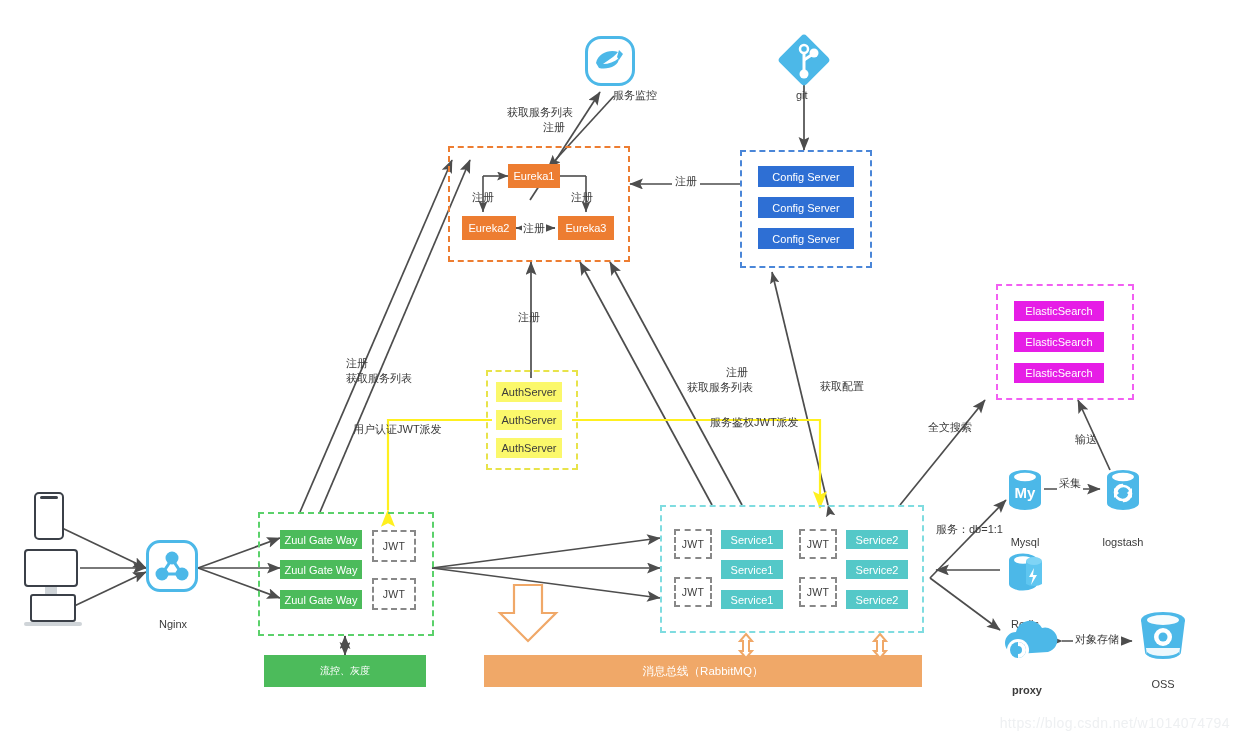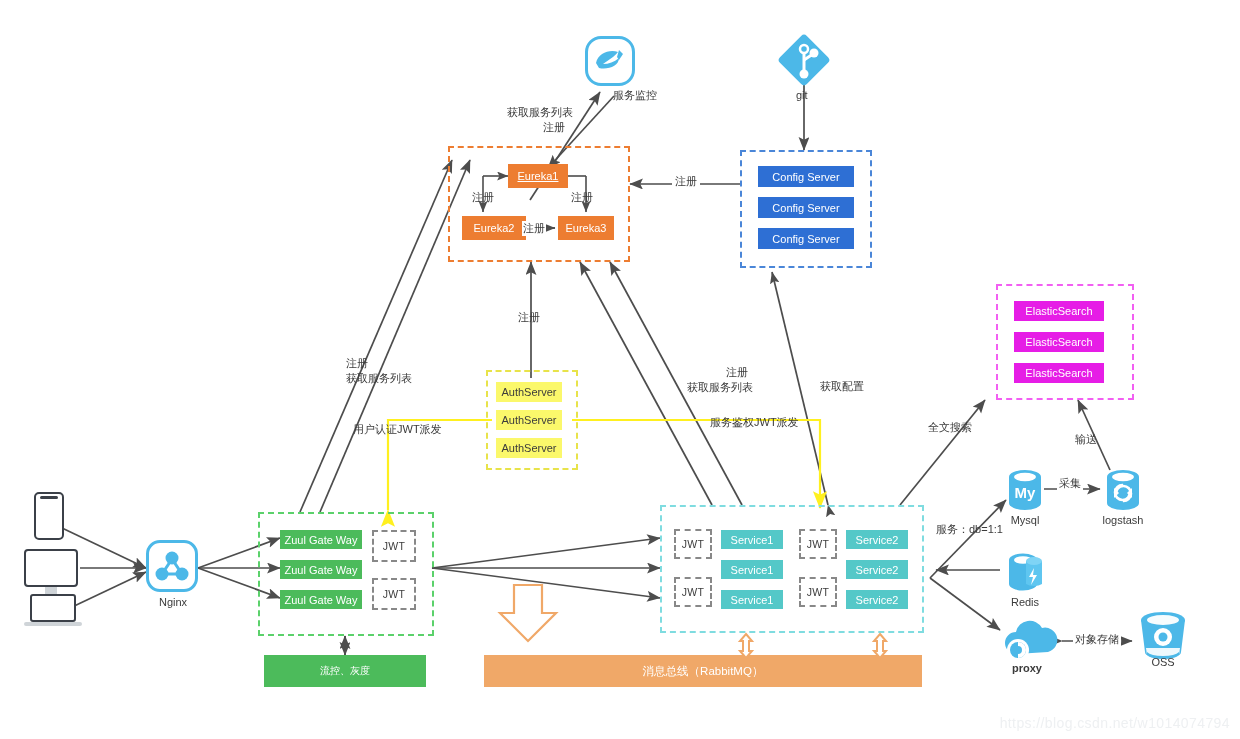--- a/index.html
+++ b/index.html
@@ -9,21 +9,21 @@
   #canvas { position:absolute; inset:0; width:1240px; height:739px; }
   svg.layer { position:absolute; left:0; top:0; width:1240px; height:739px; pointer-events:none; }
 
   .node { position:absolute; }
   .chip { position:absolute; display:flex; align-items:center; justify-content:center;
           font-size:11px; color:#fff; white-space:nowrap; }
   .chip.dark { color:#3b3b3b; }
   .grp { position:absolute; background:transparent; }
 
   .lbl { position:absolute; font-size:11px; color:#3b3b3b; white-space:nowrap; }
-  .lbl.caption { font-size:11px; color:#3b3b3b; text-align:center; }
+  .lbl.caption { font-size:11px; color:#3b3b3b; text-align:center;margin-top:22px; }
 
   .dashbox { position:absolute; border:2px dashed #888; background:#fff;
              display:flex; align-items:center; justify-content:center;
              font-size:10.5px; color:#3b3b3b; letter-spacing:.3px; }
 
   .watermark { position:absolute; right:10px; bottom:8px; font-size:14px;
                color:#eef0f2; letter-spacing:.4px; }
 
   .devices div { position:absolute; }
 </style>
@@ -155,22 +155,22 @@
         </g>
         <circle cx="30" cy="44" r="4.5" fill="#fff"></circle>
         <circle cx="40" cy="23" r="4.5" fill="#fff"></circle>
         <circle cx="30" cy="19" r="4" fill="#4CB8E8" stroke="#fff" stroke-width="2.5"></circle>
       </svg>
     </div>
     <div class="lbl" style="left:22px; top:59px;">git</div>
   </div>
 
   <div class="grp" style="left:448px; top:146px; width:182px; height:116px; border:2px dashed #ED7D31;"></div>
-  <div class="chip" style="left:508px; top:164px; width:60px; height:24px; background:#ED7D31;text-decoration:underline;">Eureka1</div>
-  <div class="chip" style="left:462px; top:216px; width:64px; height:24px; background:#ED7D31;">Eureka2</div>
+  <div class="chip" style="left:508px; top:164px; width:52px; height:24px; background:#ED7D31;">Eureka1</div>
+  <div class="chip" style="left:462px; top:216px; width:54px; height:24px; background:#ED7D31;">Eureka2</div>
   <div class="chip" style="left:558px; top:216px; width:56px; height:24px; background:#ED7D31;">Eureka3</div>
   <div class="lbl" style="left:472px; top:190px;">注册</div>
   <div class="lbl" style="left:571px; top:190px;">注册</div>
   <div class="lbl" style="left:522px; top:221px; background:#fff; padding:0 1px;">注册</div>
 
   <div class="grp" style="left:740px; top:150px; width:132px; height:118px; border:2px dashed #4A86D8;"></div>
   <div class="chip" style="left:758px; top:166px; width:96px; height:21px; background:#2E6FD4;">Config Server</div>
   <div class="chip" style="left:758px; top:197px; width:96px; height:21px; background:#2E6FD4;">Config Server</div>
   <div class="chip" style="left:758px; top:228px; width:96px; height:21px; background:#2E6FD4;">Config Server</div>
   <div class="lbl" style="left:672px; top:174px; background:#fff; padding:0 3px;">注册</div>

